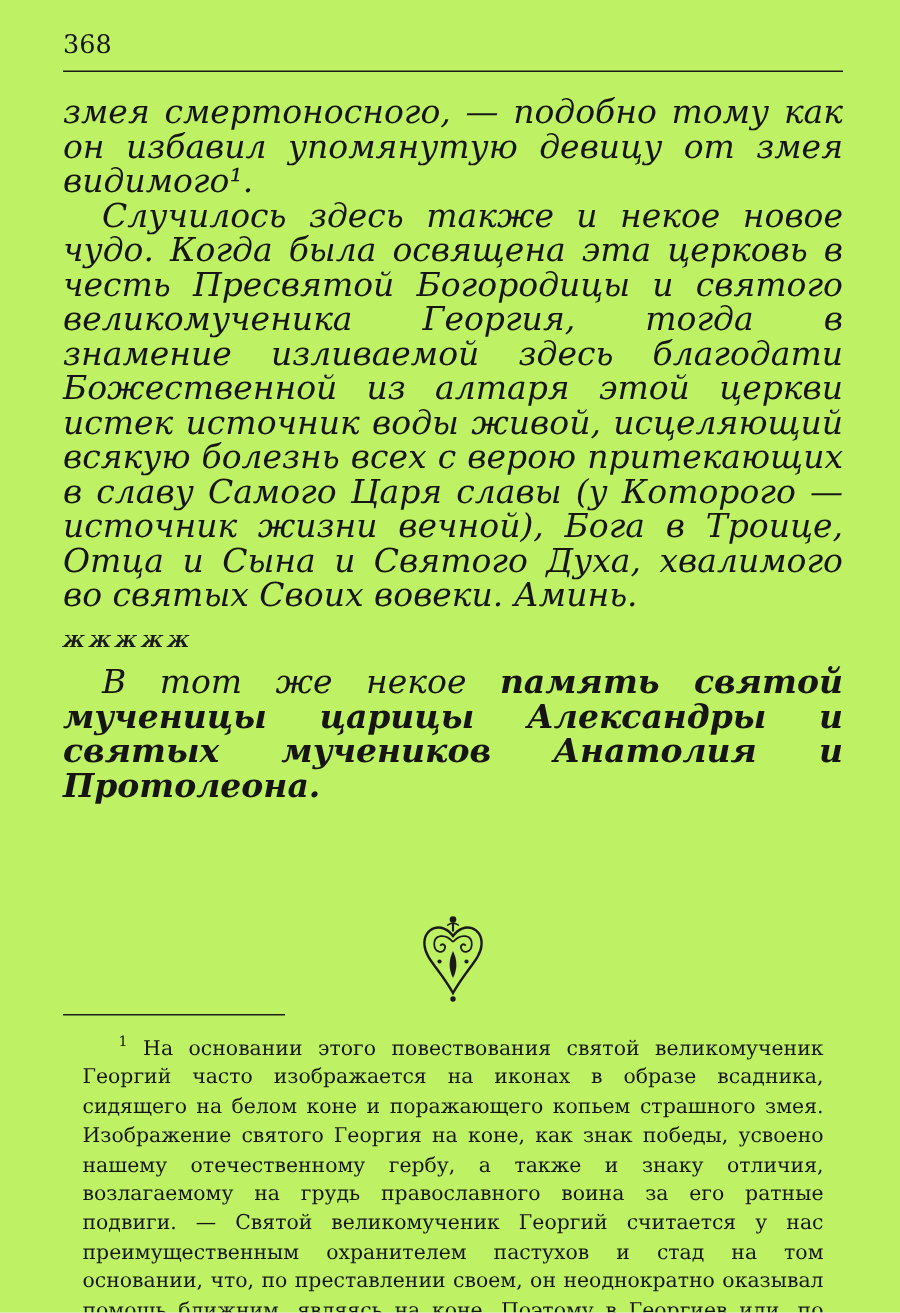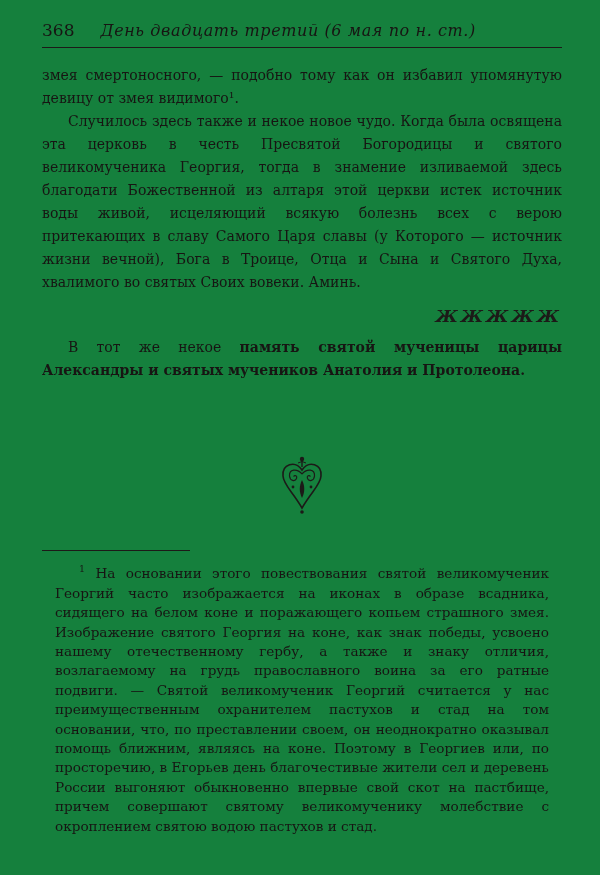--- a/index.html
+++ b/index.html
@@ -6,21 +6,21 @@
     margin: 0;
     padding: 0;
     background: #e9e9e9;
     font-family: "DejaVu Serif", "Liberation Serif", serif;
   }
   .page {
     position: relative;
     width: 600px;
     height: 875px;
     margin: 0 auto;
-    background: #15803d;
+    background: #bef264;
     color: #171513;
     box-sizing: border-box;
     padding: 20px 38px 26px 42px;
     display: flex;
     flex-direction: column;
     overflow: hidden;
   }
   
   .header-row {
     display: flex;
@@ -42,32 +42,33 @@
     border: none;
     border-top: 1.6px solid #1c1a18;
     margin: 7px 0 0 0;
   }
   
   .body-text {
     margin-top: 16px;
   }
   .body-text p {
     margin: 0;
-    font-size: 14px;
+    font-size: 22px;
     line-height: 23px;
     text-align: justify;
+    font-style: italic;
   }
   .indent { text-indent: 26px; }
   .no-indent { text-indent: 0; }
   .separator-row {
-    text-align: right;
+    text-align: left;
     margin: 12px 0 10px 0;
     font-style: italic;
     font-weight: bold;
-    font-size: 17px;
+    font-size: 11px;
     letter-spacing: 3px;
     color: #1c1a18;
     user-select: none;
   }
   .memory strong { font-weight: bold; }
   
   .vignette-row {
     margin-top: 72px;
     text-align: center;
   }
@@ -94,21 +95,20 @@
     line-height: 0;
   }
 </style>
 </head>
 <body>
 
 <div class="page">
 
   <div class="header-row">
     <span class="page-number">368</span>
-    <span class="running-title">День двадцать третий (6 мая по н. ст.)</span>
   </div>
   <hr class="header-rule">
 
   <div class="body-text">
     <p class="no-indent">змея смертоносного, — подобно тому как он избавил упомянутую девицу от змея видимого¹.</p>
     <p class="indent">Случилось здесь также и некое новое чудо. Когда была освящена эта церковь в честь Пресвятой Богородицы и святого великомученика Георгия, тогда в знамение изливаемой здесь благодати Божественной из алтаря этой церкви истек источник воды живой, исцеляющий всякую болезнь всех с верою притекающих в славу Самого Царя славы (у Которого — источник жизни вечной), Бога в Троице, Отца и Сына и Святого Духа, хвалимого во святых Своих вовеки. Аминь.</p>
 
     <div class="separator-row">
       <span>ЖЖЖЖЖ</span>
     </div>

